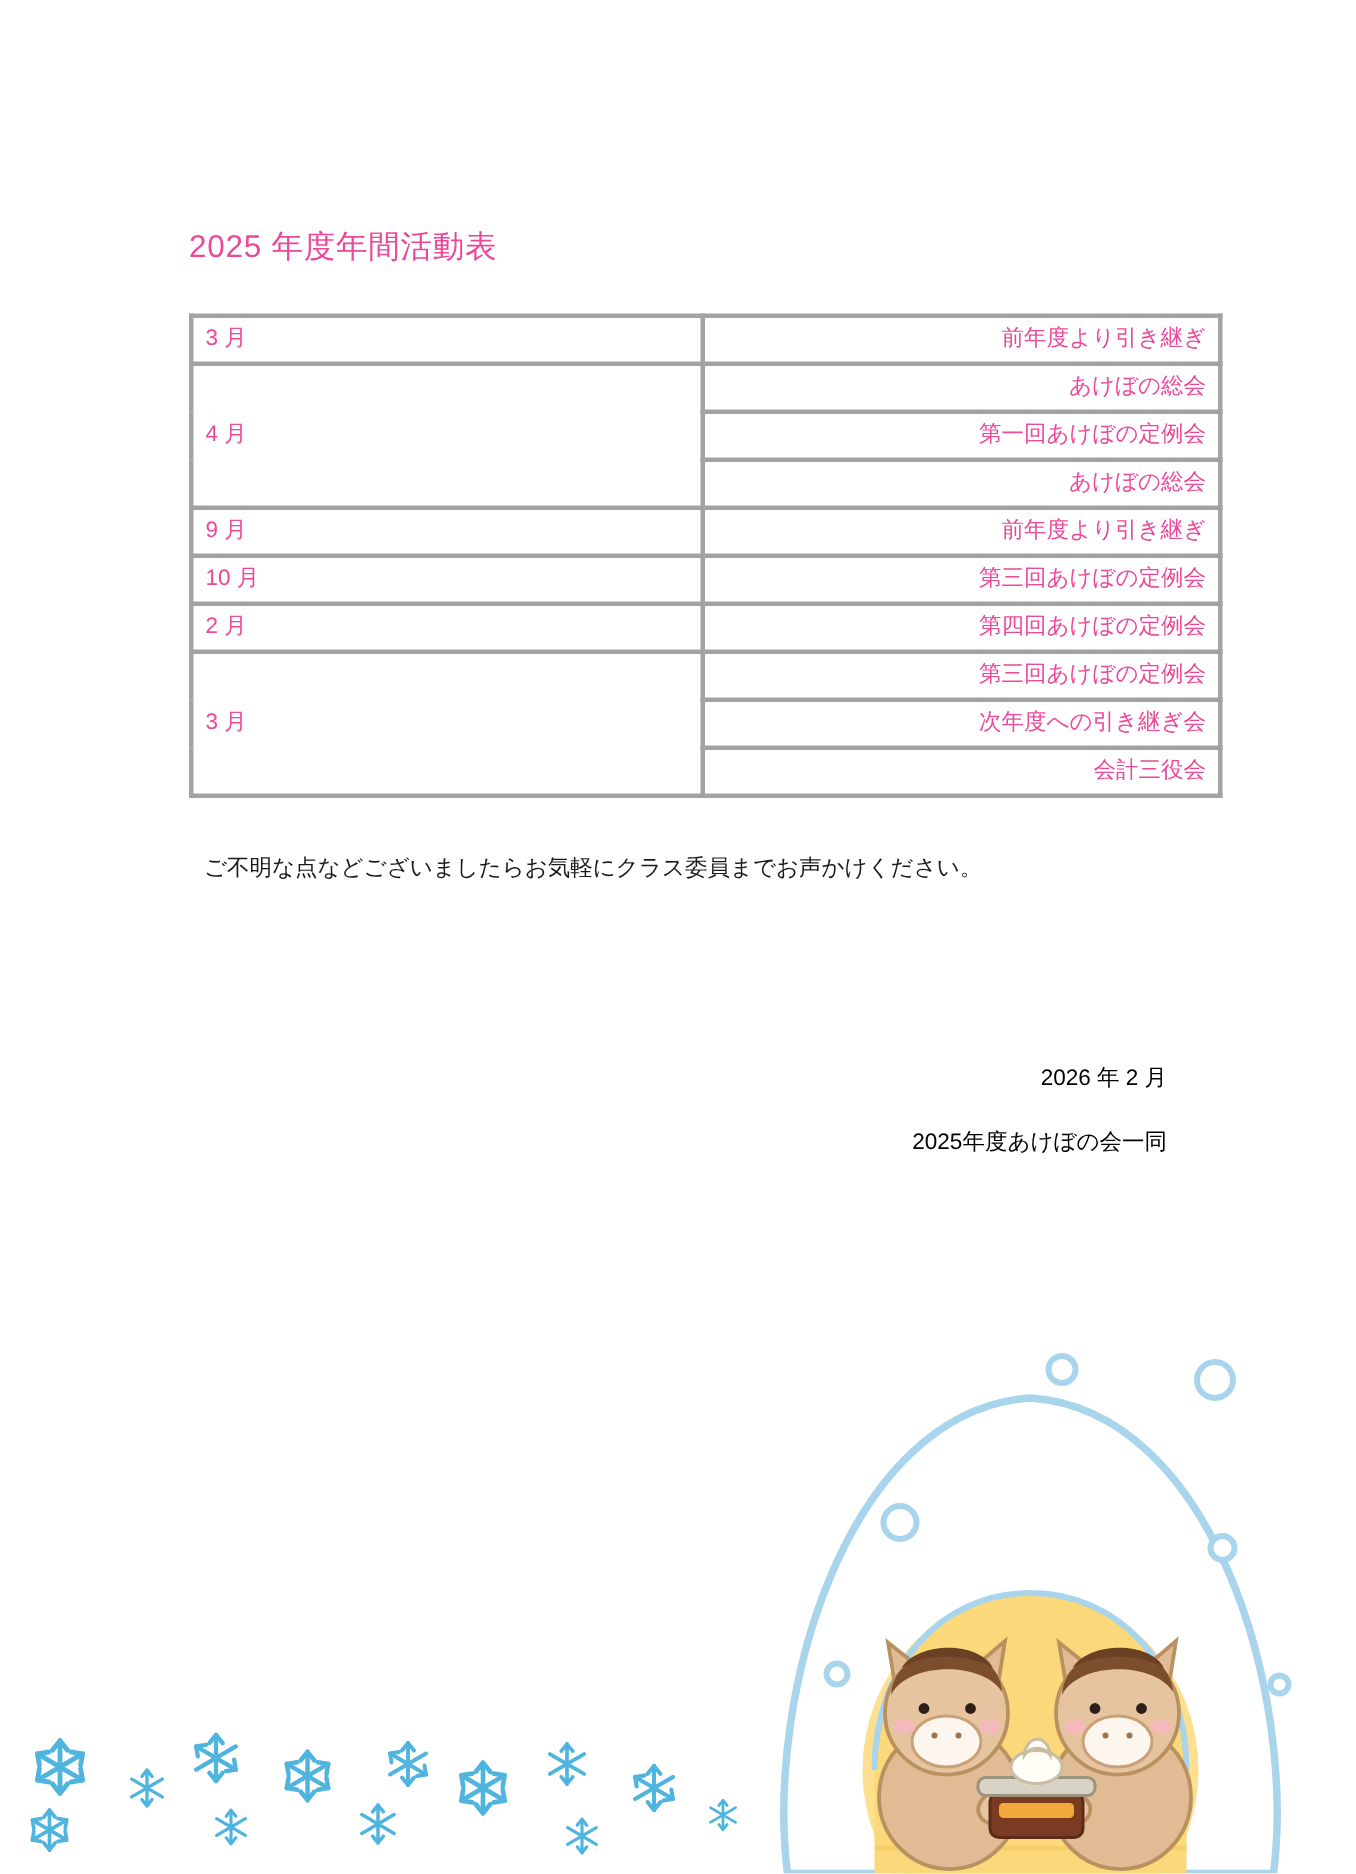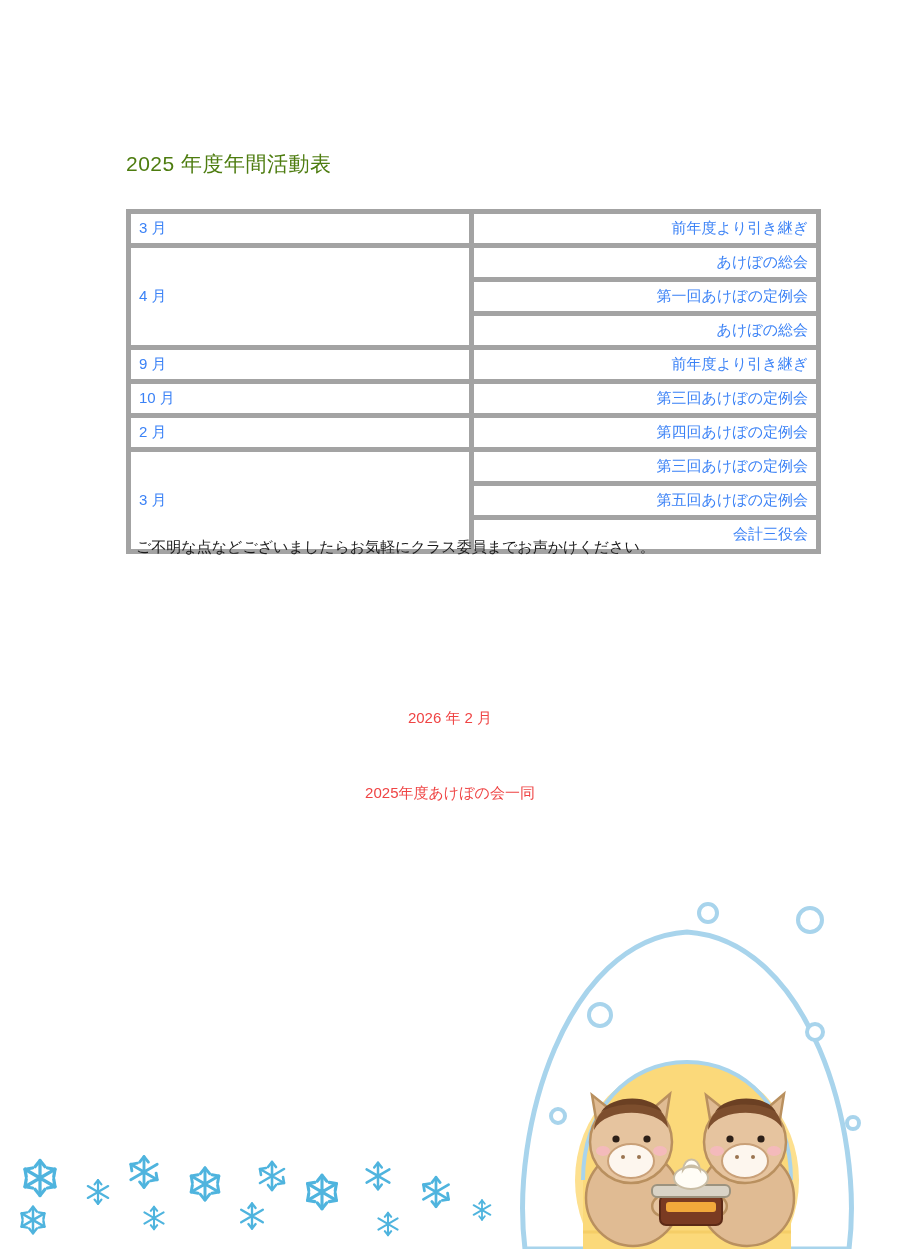--- a/index.html
+++ b/index.html
@@ -20,71 +20,71 @@
     position: absolute;
     inset: 0;
   }
 
   .doc-title {
     position: absolute;
     left: 126px;
     top: 150px;
     font-size: 21px;
     letter-spacing: 0.5px;
-    color: #4d7c0f;
+    color: #ec4899;
     white-space: nowrap;
   }
 
   table.schedule {
     position: absolute;
     left: 126px;
     top: 209px;
     width: 650px;
     border-collapse: collapse;
     table-layout: fixed;
   }
   table.schedule td {
-    border: 5px solid #a3a3a3;
+    border: 3px solid #a3a3a3;
     font-size: 15px;
     height: 22px;
     padding: 3px 8px 4px 8px;
     vertical-align: middle;
     line-height: 1.2;
-    color: #3b82f6;
+    color: #ec4899;
   }
   td.month-cell {
     width: 322px;
   }
   td.event-cell {
     width: 326px;
     text-align: right;
   }
 
   .para {
     position: absolute;
     left: 122px;
     width: 660px;
     font-size: 15px;
     line-height: 28px;
     color: #1a1a1a;
   }
   .para-1 { top: 533px; }
   .para-2 { top: 564px; }
-  .para-indent { padding-left: 14px; }
+  .para-indent { padding-left: 14px; margin-top: 32px; }
 
   .sign {
     position: absolute;
     width: 656px;
     left: 122px;
-    text-align: center;
+    text-align: right;
     font-size: 15px;
-    color: #ef4444;
+    color: #000000;
   }
   .sign-date { top: 709px; }
-  .sign-name { top: 752px; margin-top: 32px; }
+  .sign-name { top: 752px; }
 
   
   .illus {
     position: absolute;
     left: 470px;
     top: 880px;
     width: 434px;
     height: 369px;
     pointer-events: none;
   }
@@ -133,21 +133,21 @@
       <tr>
         <td class="month-cell">2 月</td>
         <td class="event-cell">第四回あけぼの定例会</td>
       </tr>
 
       <tr>
         <td class="month-cell" rowspan="3">3 月</td>
         <td class="event-cell">第三回あけぼの定例会</td>
       </tr>
       <tr>
-        <td class="event-cell">第五回あけぼの定例会</td>
+        <td class="event-cell">次年度への引き継ぎ会</td>
       </tr>
       <tr>
         <td class="event-cell">会計三役会</td>
       </tr>
     </tbody>
   </table>
 
   <div class="para para-1 para-indent">ご不明な点などございましたらお気軽にクラス委員までお声かけください。</div>
 
   <div class="sign sign-date">2026 年 2 月</div>

